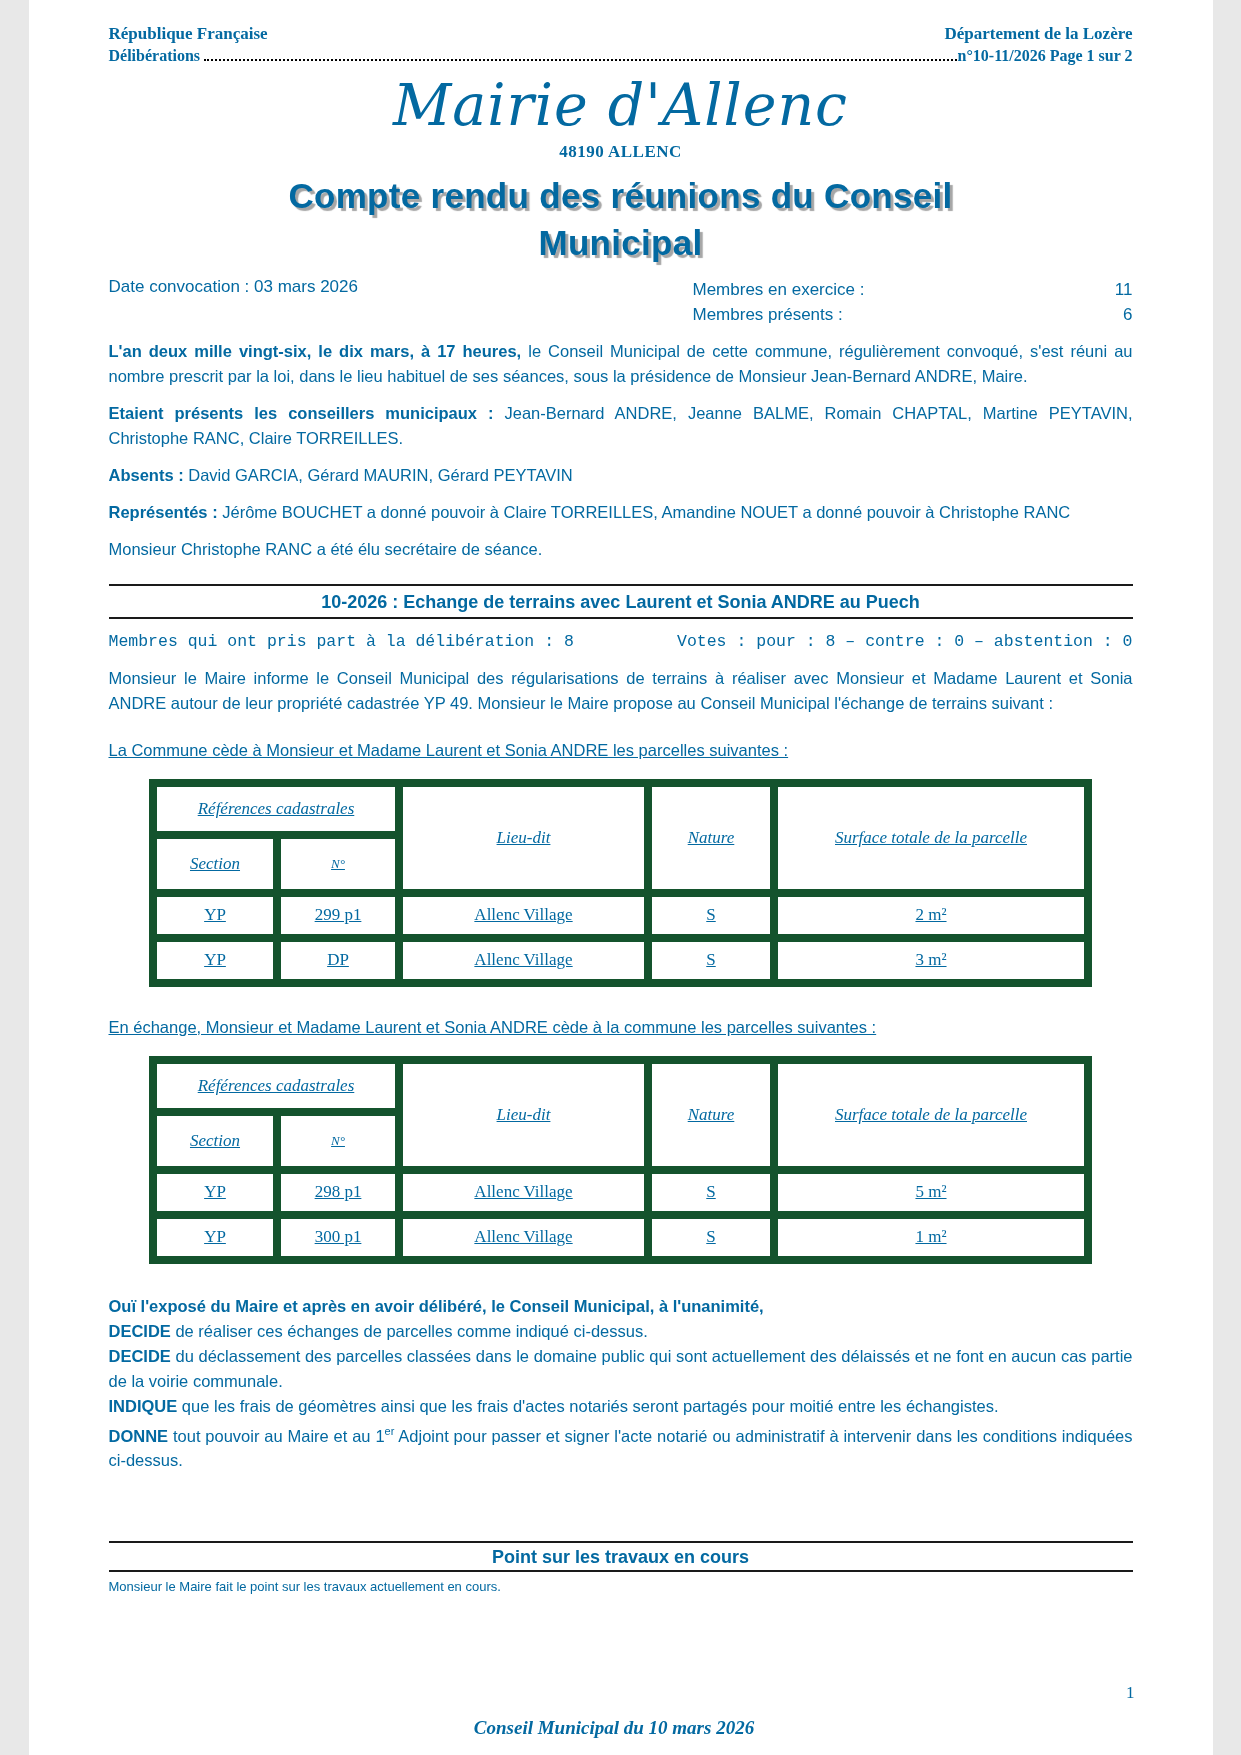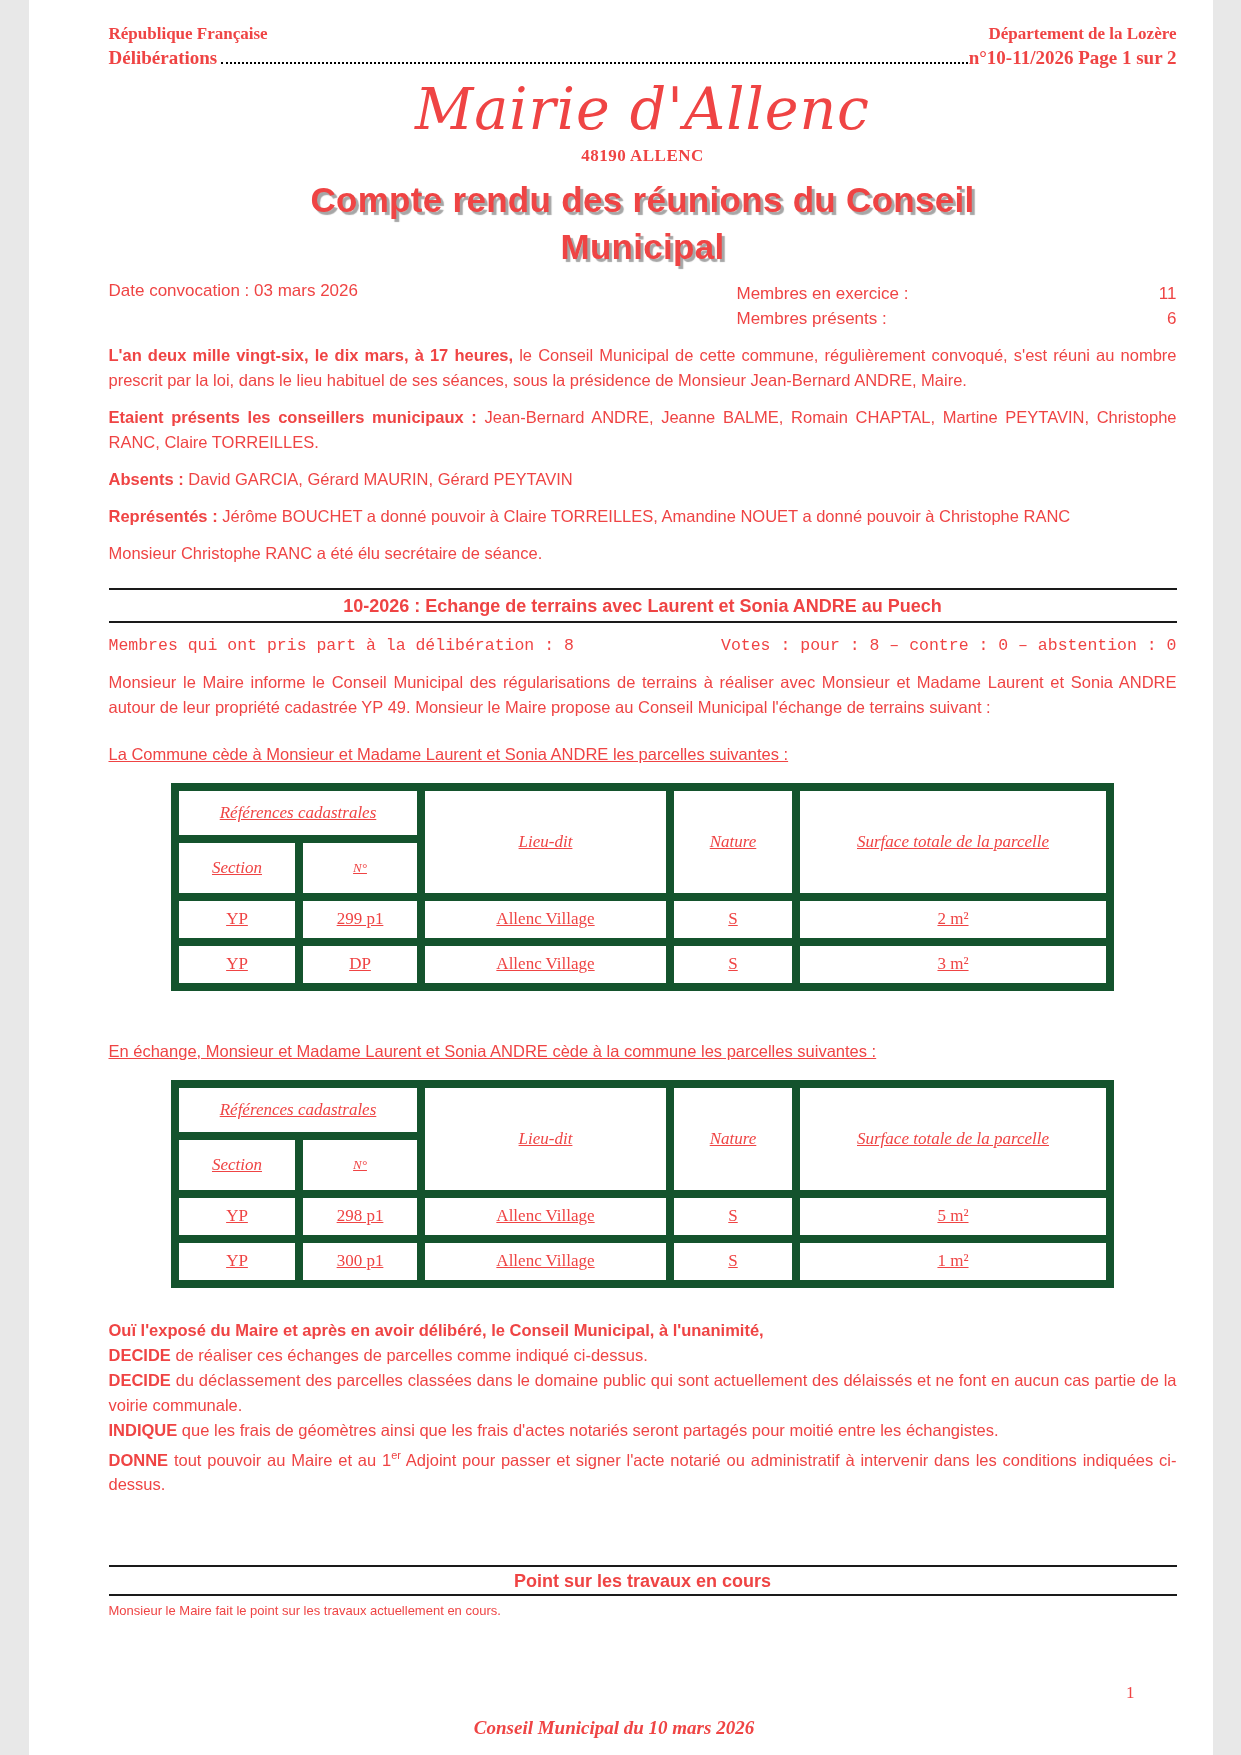--- a/index.html
+++ b/index.html
@@ -1,31 +1,31 @@
 <!DOCTYPE html>
 <html lang="fr"><head>
 <meta charset="utf-8">
 <style>
   html,body { margin:0; padding:0; background:#e8e8e8; }
   .page {
     position:relative;
     width:1184px; height:1755px;
     margin:0 auto;
     background:#ffffff;
-    color:#ef4444;
+    color:#0369a1;
     box-sizing:border-box;
-    padding:24px 36px 0 80px;
+    padding:24px 80px 0 80px;
     font-family:"Liberation Sans", sans-serif;
     overflow:hidden;
   }
   
   .hdr-row1 { display:flex; justify-content:space-between;
     font-family:"Liberation Serif", serif; font-weight:bold; font-size:17px; }
   .hdr-row2 { display:flex; align-items:baseline;
-    font-family:"Liberation Serif", serif; font-weight:bold; font-size:19px; margin-top:3px; }
+    font-family:"Liberation Serif", serif; font-weight:bold; font-size:16px; margin-top:3px; }
   .leader { flex:1 1 auto; border-bottom:2.5px dotted #000; margin:0 1px 4px 4px; }
   
   .script { font-family:"DejaVu Serif", serif; font-style:italic; }
   .mairie { text-align:center; font-size:57px; line-height:1.0; margin-top:12px; letter-spacing:1px; }
   .postal { text-align:center; font-family:"Liberation Serif", serif; font-weight:bold;
     font-size:17px; margin-top:8px; letter-spacing:0.5px; }
   .doc-title { text-align:center; font-size:35px; font-weight:bold; letter-spacing:0.3px;
     line-height:1.35; margin:10px 0 0 0; text-shadow:3px 3px 1px #a6a6a6; }
   .session-box { margin-top:14px; border:2px solid #000; height:58px;
     display:flex; align-items:center; justify-content:center; }
@@ -40,21 +40,21 @@
   
   .section-title {
     margin:22px 0 0 0; font-size:18px; font-weight:bold;
     border-top:2px solid #1a1a1a; border-bottom:2px solid #1a1a1a;
     padding:6px 0 4px 0;
     text-align:center;
   }
   .votes-row { display:flex; justify-content:space-between; margin-top:10px; font-size:16.5px; line-height:25px;font-family:Liberation Mono, monospace; }
   .votes-row .votes { min-width:420px; }
   .lead-underline { font-size:16.5px; line-height:25px; text-decoration:underline; margin:22px 0 0 0; }
-  .lead-underline.second { margin-top:48px; }
+  .lead-underline.second { margin-top:28px; }
   
   table.parcels { border-collapse:collapse; margin:16px auto 0 auto;
     font-family:"Liberation Serif", serif; font-size:17px; text-align:center; }
   table.parcels th, table.parcels td { border:8px solid #14532d; padding:0 8px;text-decoration:underline; }
   table.parcels th { font-style:italic; font-weight:normal; }
   .col-section { width:100px; } .col-num { width:98px; } .col-lieu { width:225px; }
   .col-nature { width:102px; } .col-surface { width:290px; }
   .th-group { height:44px; }
   .th-sub { height:50px; }
   .th-num { font-size:13px; }

